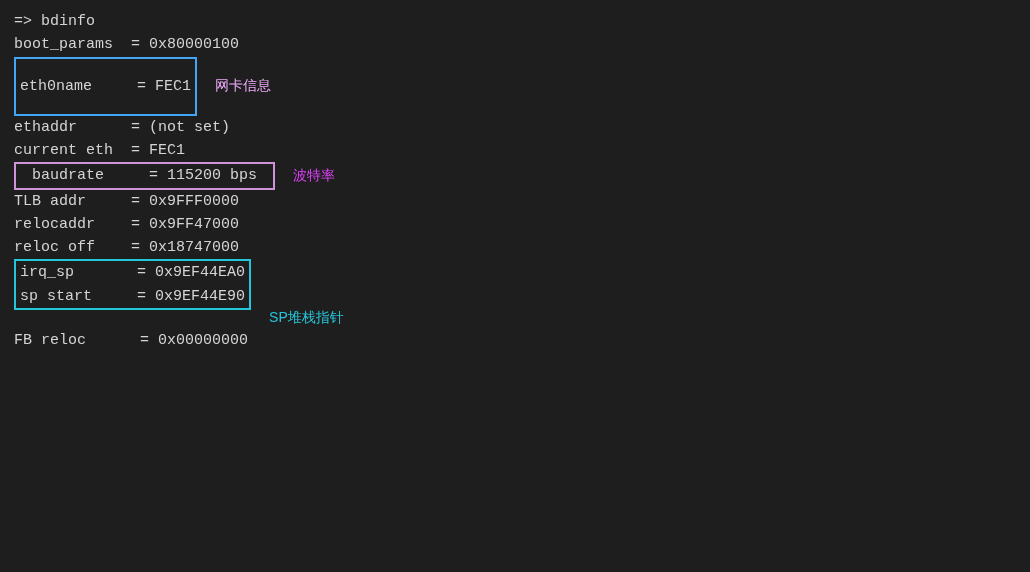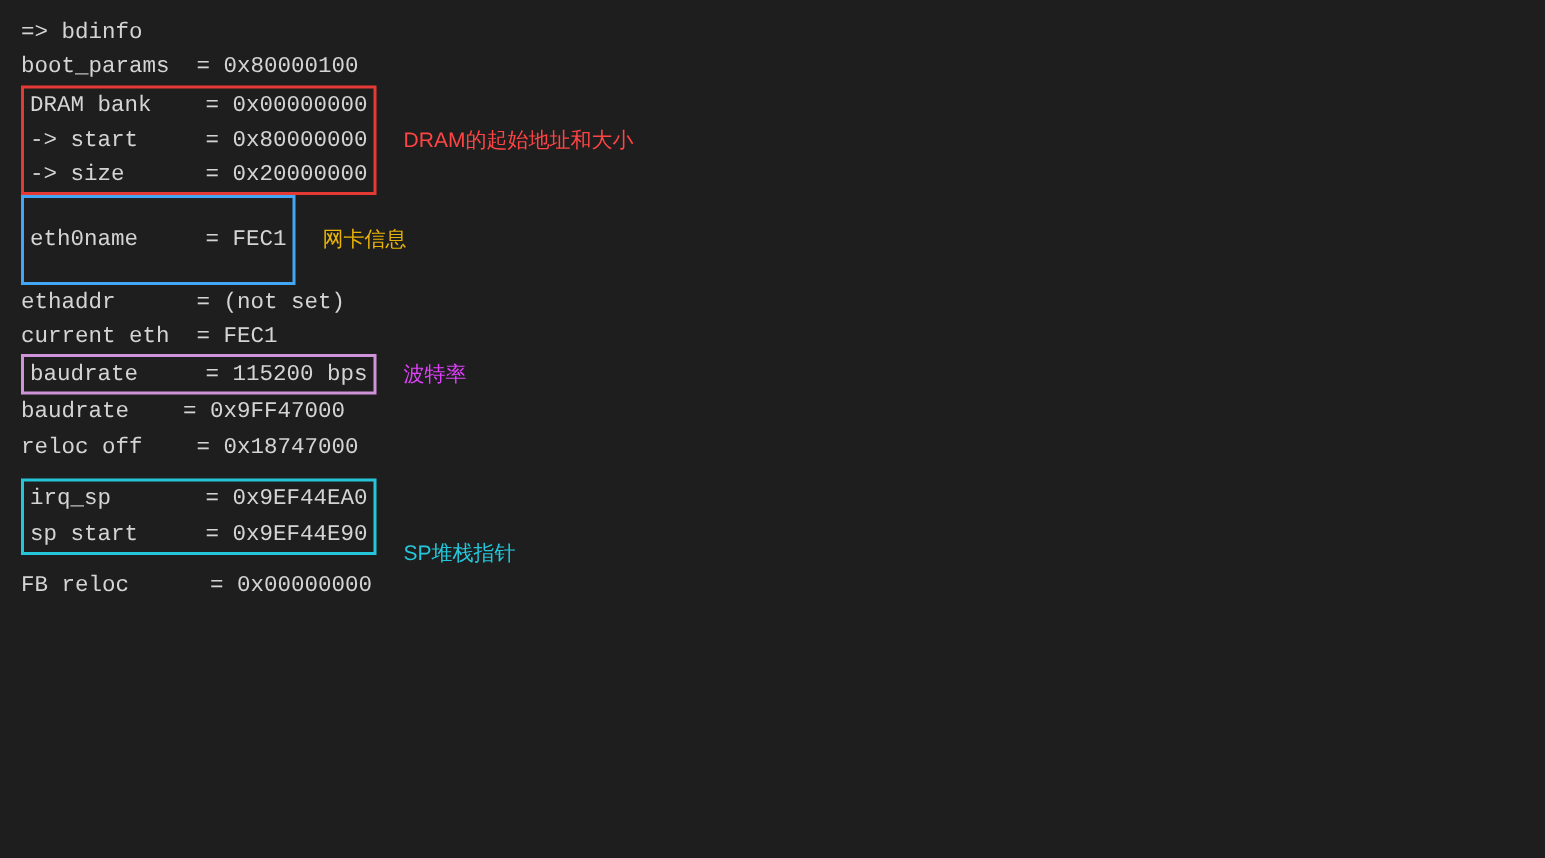--- a/index.html
+++ b/index.html
@@ -34,21 +34,21 @@
     }
 
     .annotation {
       margin-left: 18px;
       font-family: 'Microsoft YaHei', 'SimHei', sans-serif;
       font-size: 14px;
       white-space: normal;
     }
 
     .ann-red { color: #ff4444; }
-    .ann-blue { color: #eab308; }
+    .ann-blue { color: #f0abfc; }
     .ann-magenta { color: #e040fb; }
     .ann-teal { color: #26c6da; margin-top: 48px; }
 
     .outer-container {
       position: relative;
       overflow: visible;
     }
 
   </style>
 </head>
@@ -58,68 +58,57 @@
 
   <div class="line">
     <span class="code-text">=&gt; bdinfo</span>
   </div>
 
 
   <div class="line">
     <span class="code-text">boot_params  = 0x80000100</span>
   </div>
 
-  <div style="position:relative; display:flex; align-items:center;">
-    <div style="border: 2px solid #e53935; padding: 0 4px;">
-      <div class="line">
-        <span class="code-text">DRAM bank    = 0x00000000</span>
-      </div>
-      <div class="line">
-        <span class="code-text">-&gt; start     = 0x80000000</span>
-      </div>
-      <div class="line">
-        <span class="code-text">-&gt; size      = 0x20000000</span>
-      </div>
-    </div>
-    <span class="annotation ann-red">DRAM的起始地址和大小</span>
-  </div>
 
   <div style="position:relative; display:flex; align-items:center;">
     <div style="border: 2px solid #42a5f5; padding: 16px 4px;">
       <div class="line">
         <span class="code-text">eth0name     = FEC1</span>
       </div>
     </div>
     <span class="annotation ann-blue">网卡信息</span>
   </div>
 
   <div class="line">
     <span class="code-text">ethaddr      = (not set)</span>
   </div>
   <div class="line">
     <span class="code-text">current eth  = FEC1</span>
   </div>
 
   <div style="position:relative; display:flex; align-items:center;">
-    <div style="border: 2px solid #ce93d8; padding: 0 4px;">
+    <div style="border: 2px solid #ce93d8; padding: 0 16px;">
       <div class="line">
         <span class="code-text">baudrate     = 115200 bps</span>
       </div>
     </div>
     <span class="annotation ann-magenta">波特率</span>
   </div>
 
   <div class="line">
-    <span class="code-text">baudrate    = 0x9FF47000</span>
+    <span class="code-text">TLB addr     = 0x9FFF0000</span>
+  </div>
+  <div class="line">
+    <span class="code-text">relocaddr    = 0x9FF47000</span>
   </div>
   <div class="line">
     <span class="code-text">reloc off    = 0x18747000</span>
   </div>
 
-  <div style="position:relative; display:flex; align-items:center;">
+  <div style="position:relative; display:flex; align-items:flex-start;">
     <div style="border: 2px solid #26c6da; padding: 0 4px;">
       <div class="line">
         <span class="code-text">irq_sp       = 0x9EF44EA0</span>
       </div>
       <div class="line">
         <span class="code-text">sp start     = 0x9EF44E90</span>
       </div>
     </div>
     <span class="annotation ann-teal">SP堆栈指针</span>
   </div>

